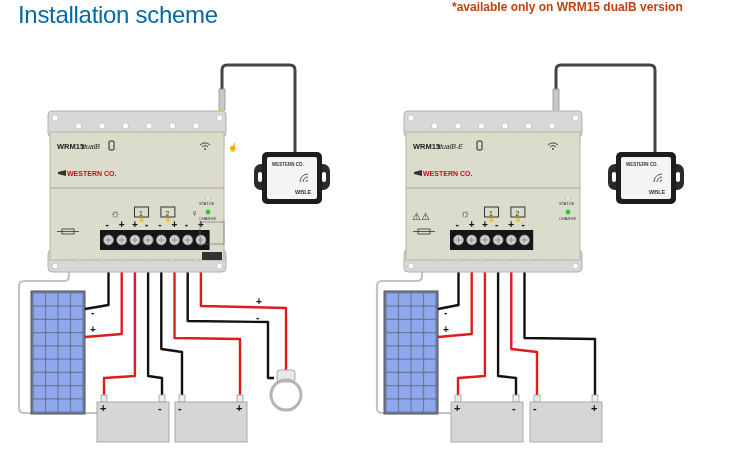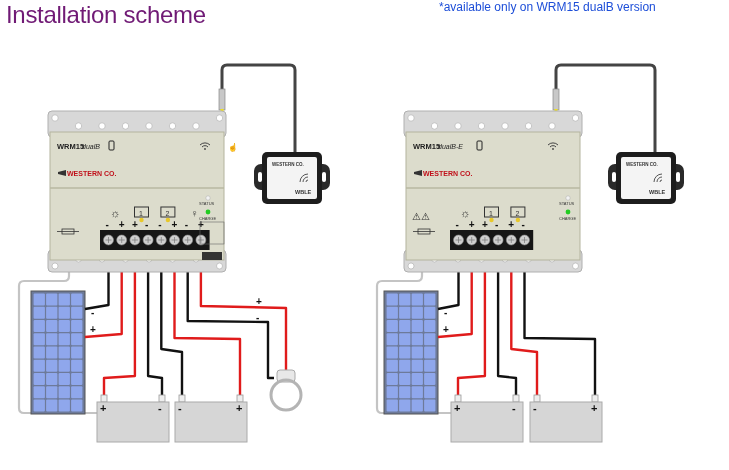--- a/index.html
+++ b/index.html
@@ -1,18 +1,18 @@
 <!DOCTYPE html>
 <html><head>
 <meta charset="utf-8">
 <style>
   html,body{margin:0;padding:0;background:#fff;}
   body{width:729px;height:470px;position:relative;overflow:hidden;font-family:"Liberation Sans",sans-serif;}
-  .title{position:absolute;left:6px;top:1px;font-size:24px;color:#701a75;letter-spacing:-0.3px;}
-  .note{position:absolute;left:439px;top:0px;font-size:12px;color:#1d4ed8;}
+  .title{position:absolute;left:18px;top:1px;font-size:24px;color:#0369a1;letter-spacing:-0.3px;}
+  .note{position:absolute;left:452px;top:0px;font-size:12px;color:#c2410c;font-weight:bold;}
   svg{position:absolute;left:0;top:0;}
   .t{font-family:"Liberation Sans",sans-serif;}
 </style>
 </head>
 <body>
 
 <div class="title">Installation scheme</div>
 <div class="note">*available only on WRM15 dualB version</div>
 
 <svg id="scene" width="729" height="470" viewBox="0 0 729 470">

